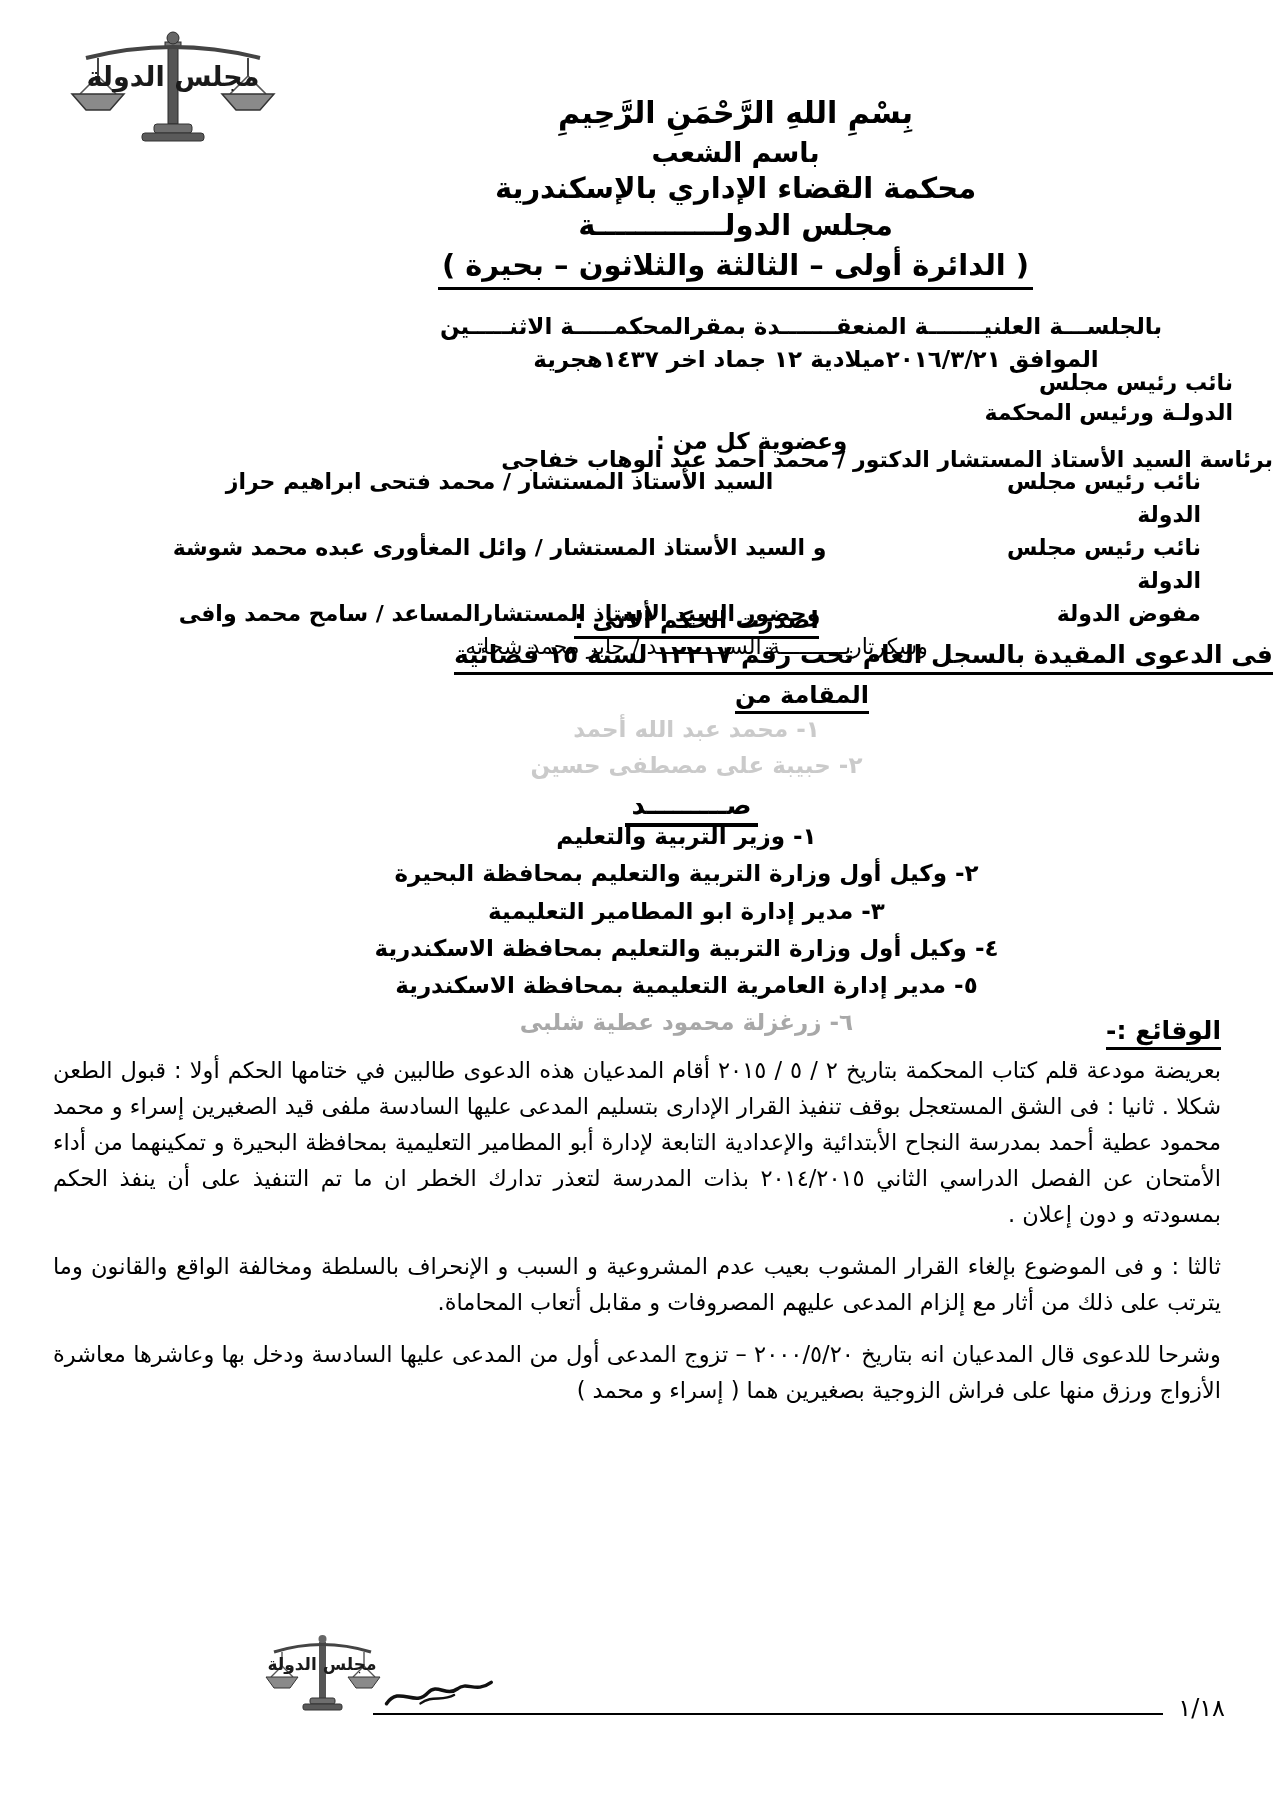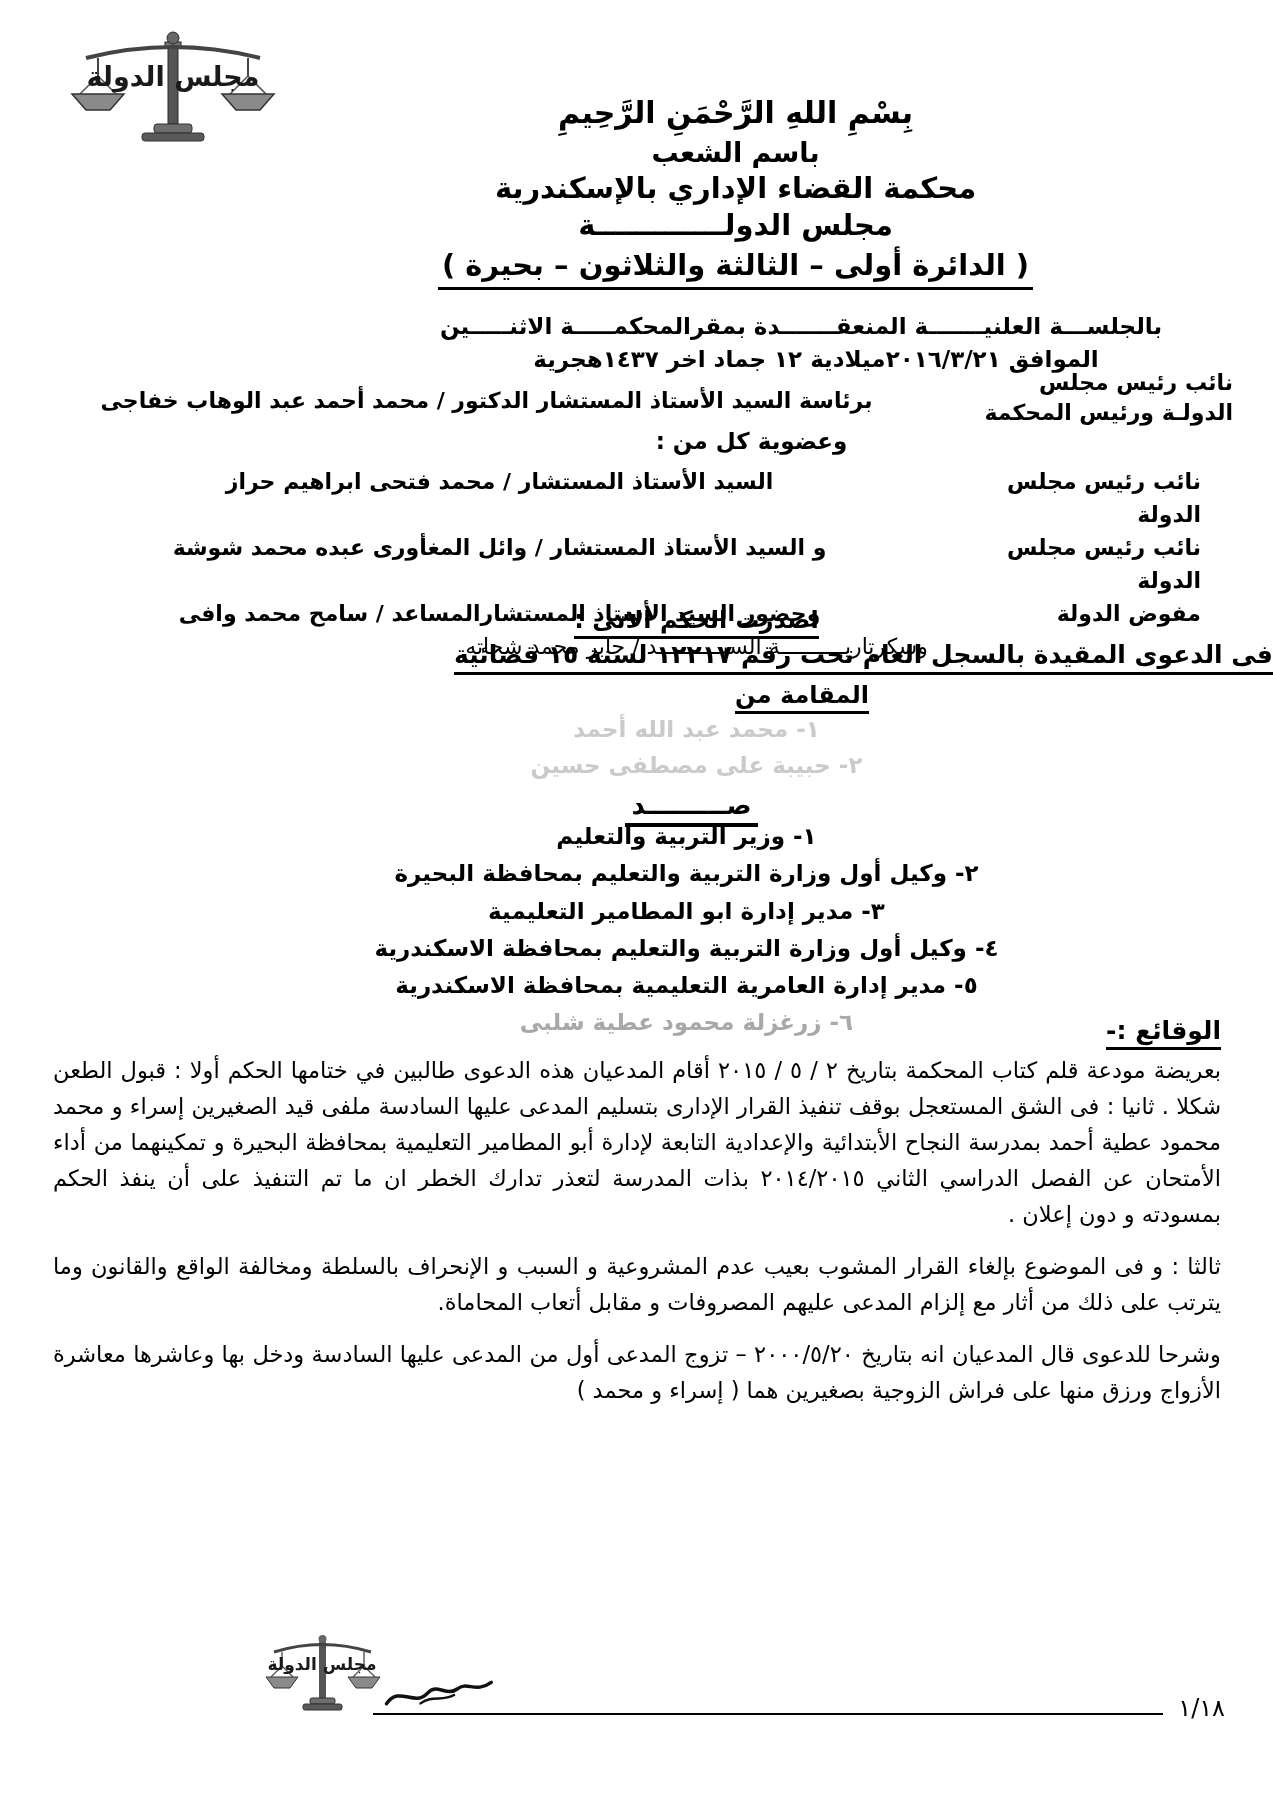--- a/index.html
+++ b/index.html
@@ -85,21 +85,21 @@
     padding-left: 120px;
   }
   .sess-line.l2 { padding-left: 150px; }
 
   .presided {
     position: absolute;
     top: 368px;
     right: 0;
     width: 1273px;
     display: flex;
-    flex-direction: row;
+    flex-direction: column;
     align-items: flex-start;
   }
   .presided .annot {
     width: 310px;
     text-align: right;
     font-size: 22px;
     font-weight: bold;
     line-height: 1.35;
     padding-right: 40px;
     box-sizing: border-box;

